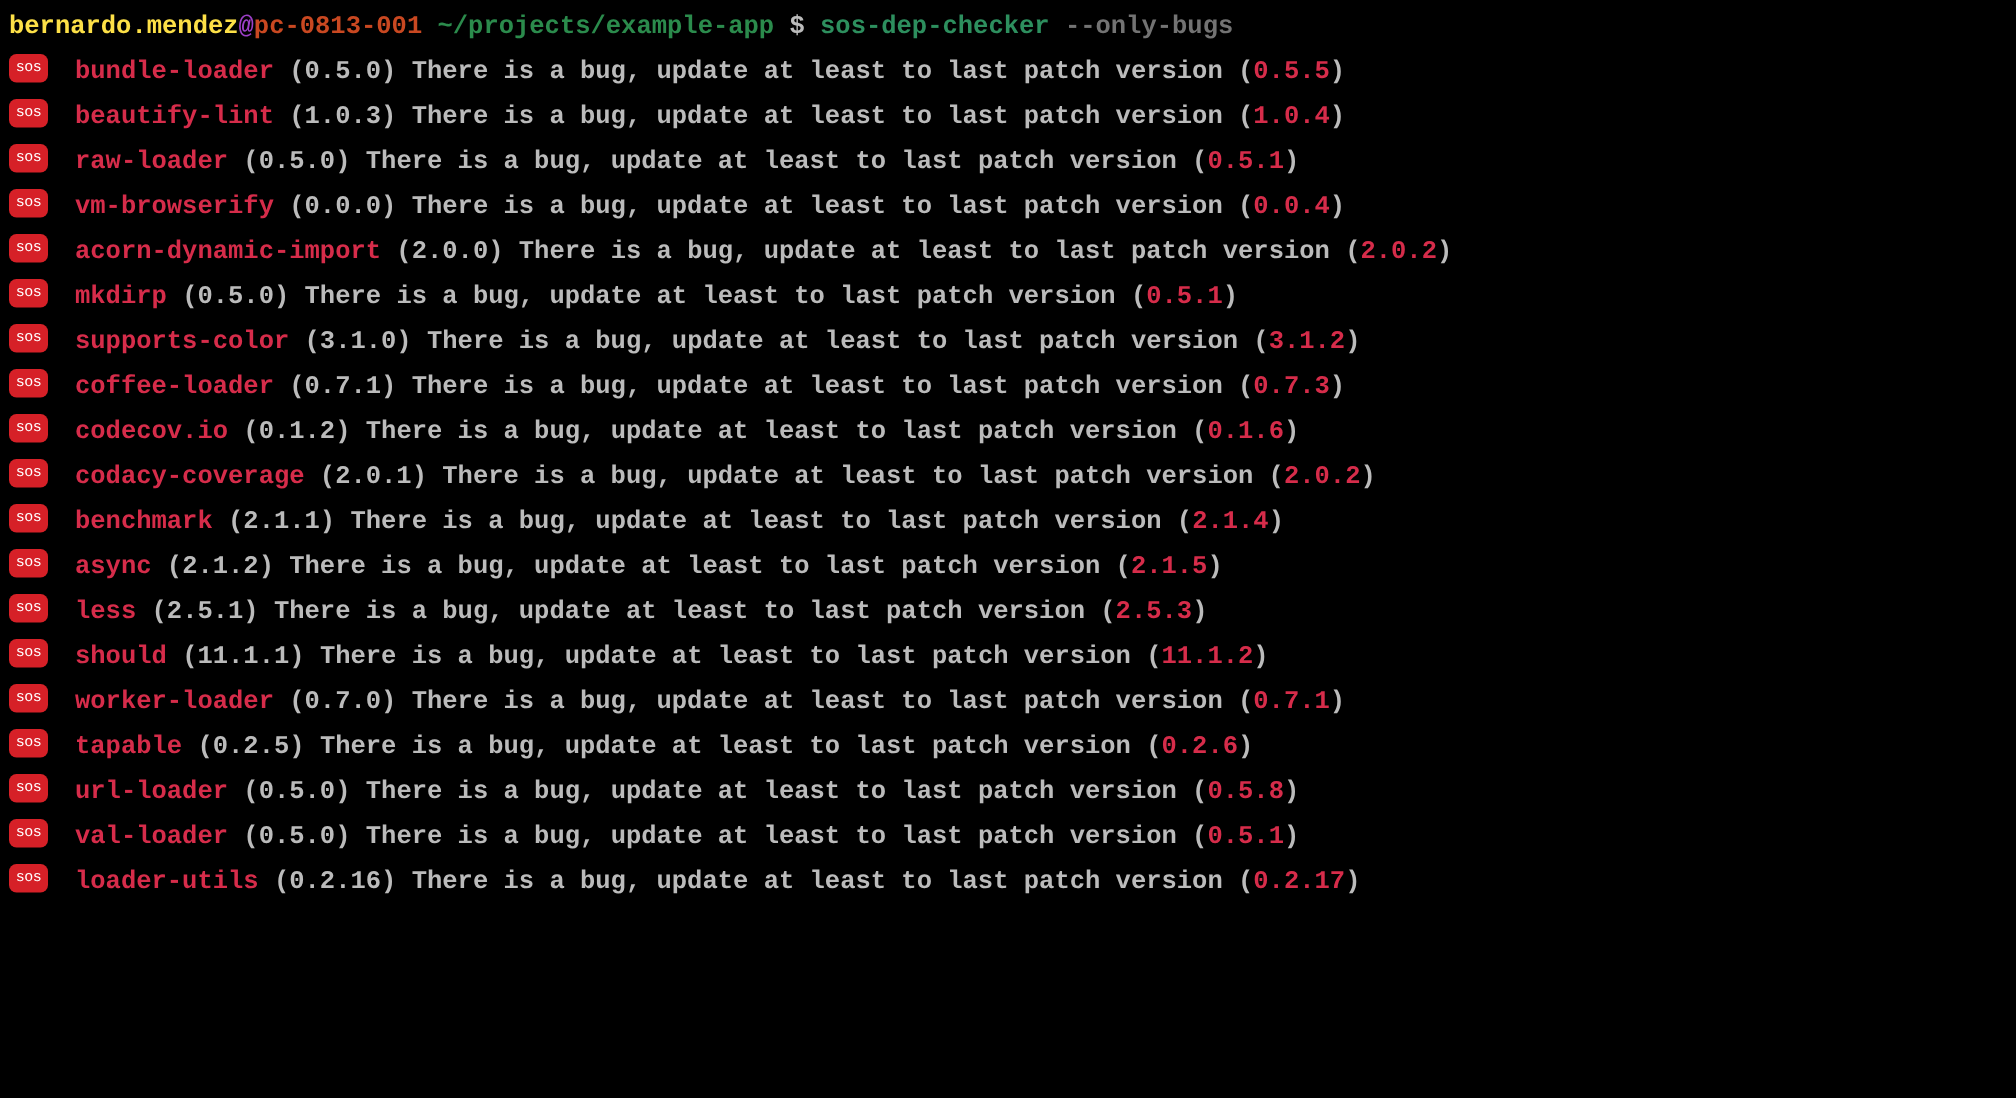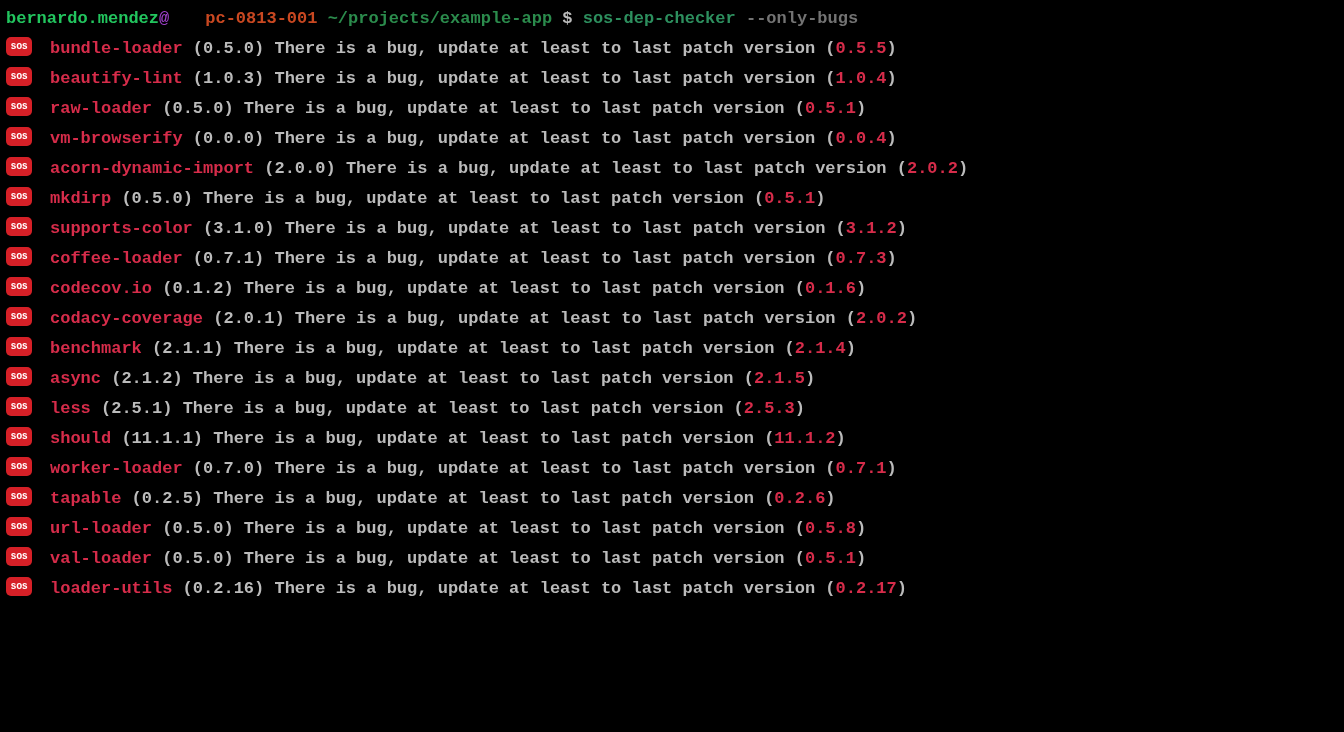--- a/index.html
+++ b/index.html
@@ -14,35 +14,35 @@
       font-weight: bold;
       line-height: 30px;
       padding: 4px 6px;
       color: #bbbbbb;
       white-space: nowrap;
       overflow: hidden;
     }
     .prompt-line {
       margin-bottom: 0;
     }
-    .user { color: #22c55e; }
+    .user { color: #fde047; }
     .at { color: #9c3fc7; }
-    .host { color: #c94821; margin-left: 36px; }
+    .host { color: #c94821; }
     .path { color: #2b8b4c; }
     .dollar { color: #bbbbbb; }
     .cmd { color: #2d8f5e; }
     .args { color: #737373; }
     .sos-badge {
       display: inline-flex;
       align-items: center;
       justify-content: center;
       background: #d62027;
       color: #ffffff;
       font-size: 10px;
-      font-weight: bold;
+      font-weight: normal;
       width: 26px;
       height: 19px;
       border-radius: 5px;
       vertical-align: middle;
       margin-right: 18px;
       letter-spacing: -0.3px;
       position: relative;
       top: -2px;
     }
     .pkg { color: #d62c4a; }

